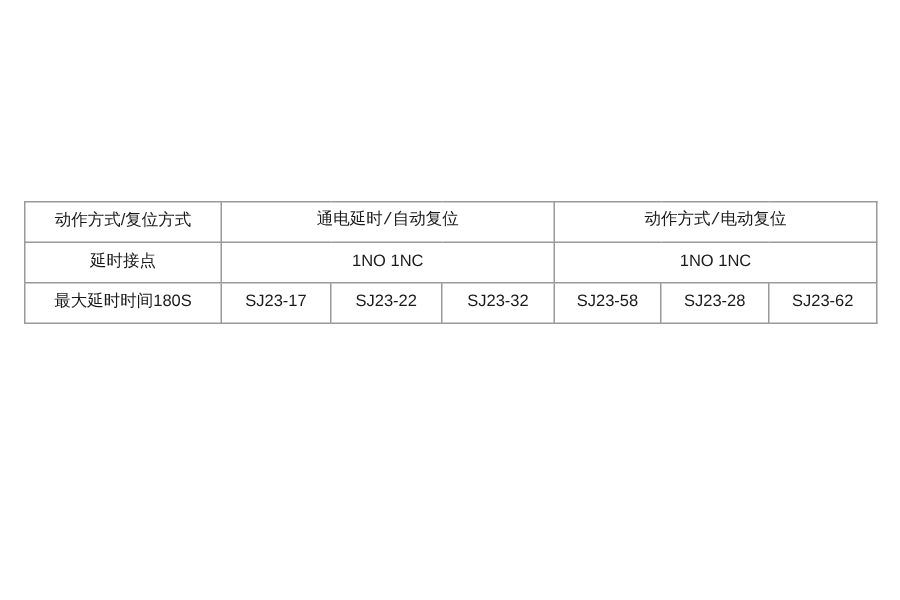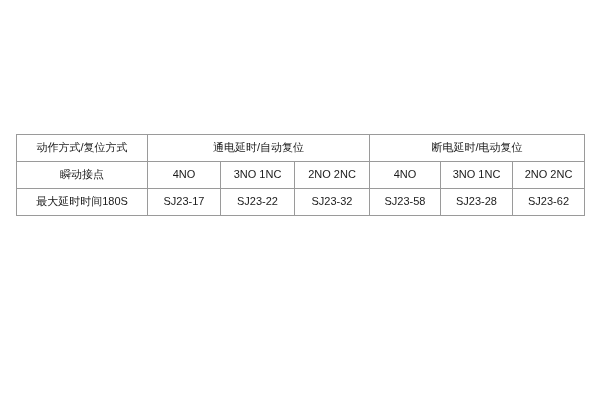--- a/index.html
+++ b/index.html
@@ -40,20 +40,21 @@
     height: 26px;
     padding: 0 2px;
     line-height: 1.2;
     white-space: nowrap;
   }
   td.label-cell {
     font-size: 11px;
   }
   td.wide-head {
     font-size: 11.5px;
+    font-family: Liberation Mono, monospace;
   }
 </style>
 </head>
 <body>
 
 <div id="page">
   <div id="table-wrap">
     <table class="spec-table">
       <colgroup>
         <col style="width:131px">
@@ -61,30 +62,26 @@
         <col style="width:74px">
         <col style="width:75px">
         <col style="width:71px">
         <col style="width:72px">
         <col style="width:72px">
       </colgroup>
       <tbody>
         <tr>
           <td class="label-cell">动作方式/复位方式</td>
           <td class="wide-head" colspan="3">通电延时/自动复位</td>
-          <td class="wide-head" colspan="3">断电延时/电动复位</td>
+          <td class="wide-head" colspan="3">动作方式/电动复位</td>
         </tr>
         <tr>
-          <td class="label-cell">瞬动接点</td>
-          <td>4NO</td>
-          <td>3NO 1NC</td>
-          <td>2NO 2NC</td>
-          <td>4NO</td>
-          <td>3NO 1NC</td>
-          <td>2NO 2NC</td>
+          <td class="label-cell">延时接点</td>
+          <td colspan="3">1NO 1NC</td>
+          <td colspan="3">1NO 1NC</td>
         </tr>
         <tr>
           <td class="label-cell">最大延时时间180S</td>
           <td>SJ23-17</td>
           <td>SJ23-22</td>
           <td>SJ23-32</td>
           <td>SJ23-58</td>
           <td>SJ23-28</td>
           <td>SJ23-62</td>
         </tr>

